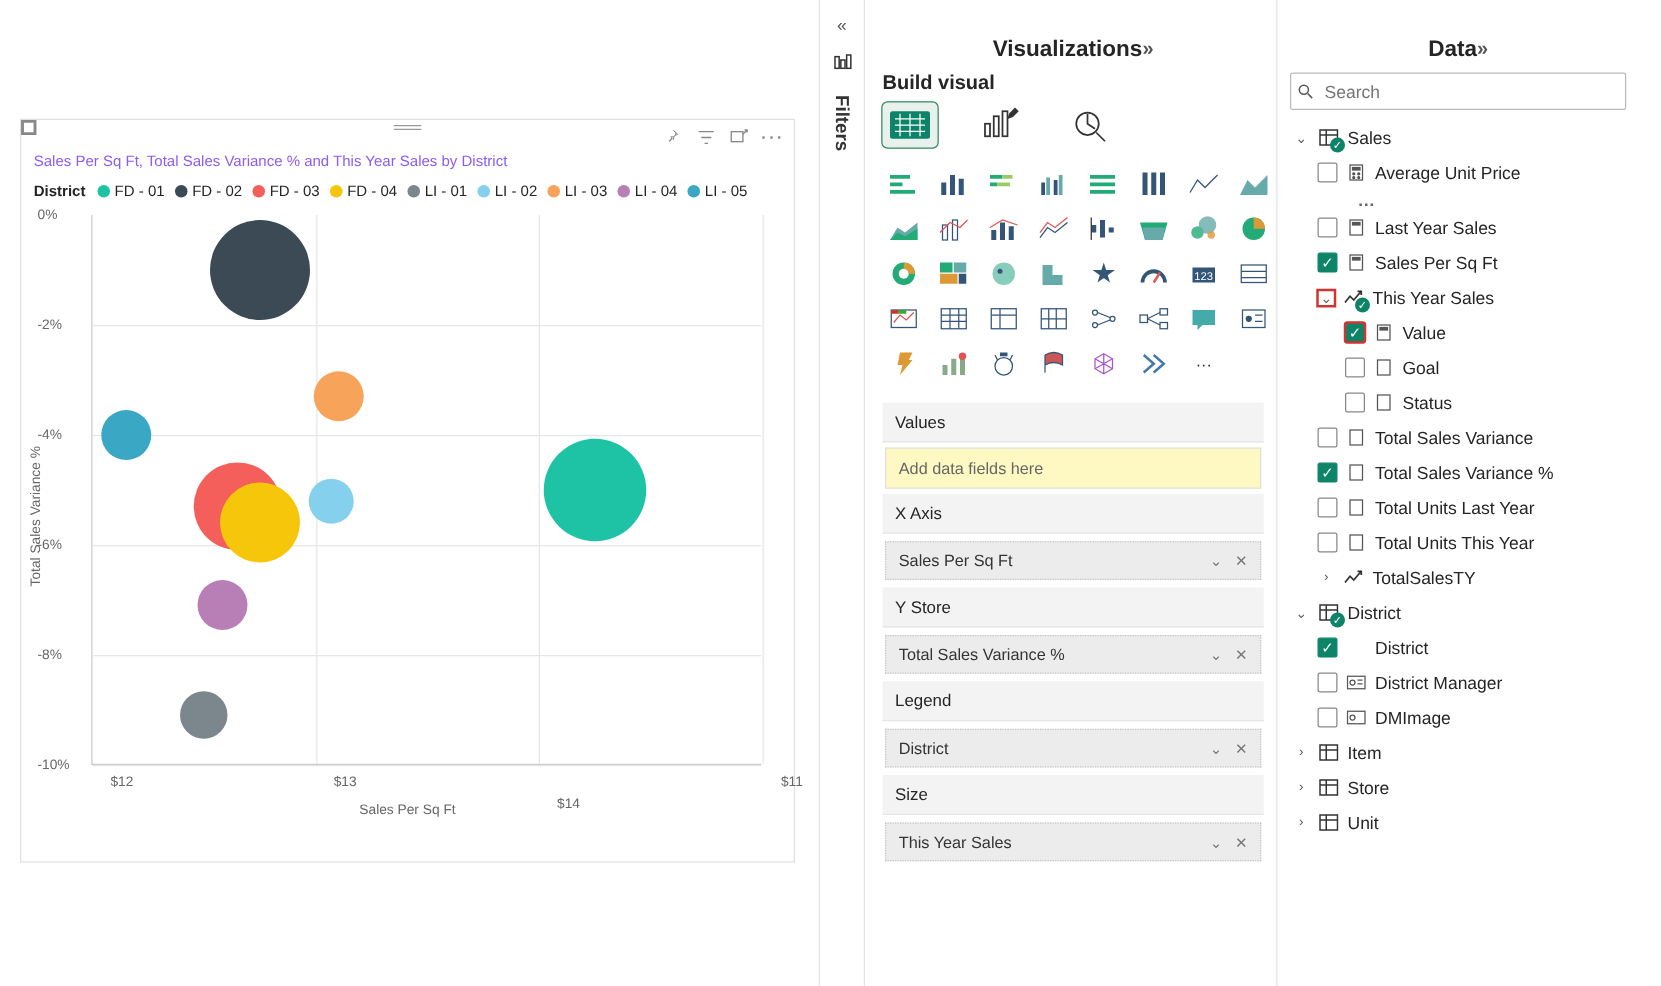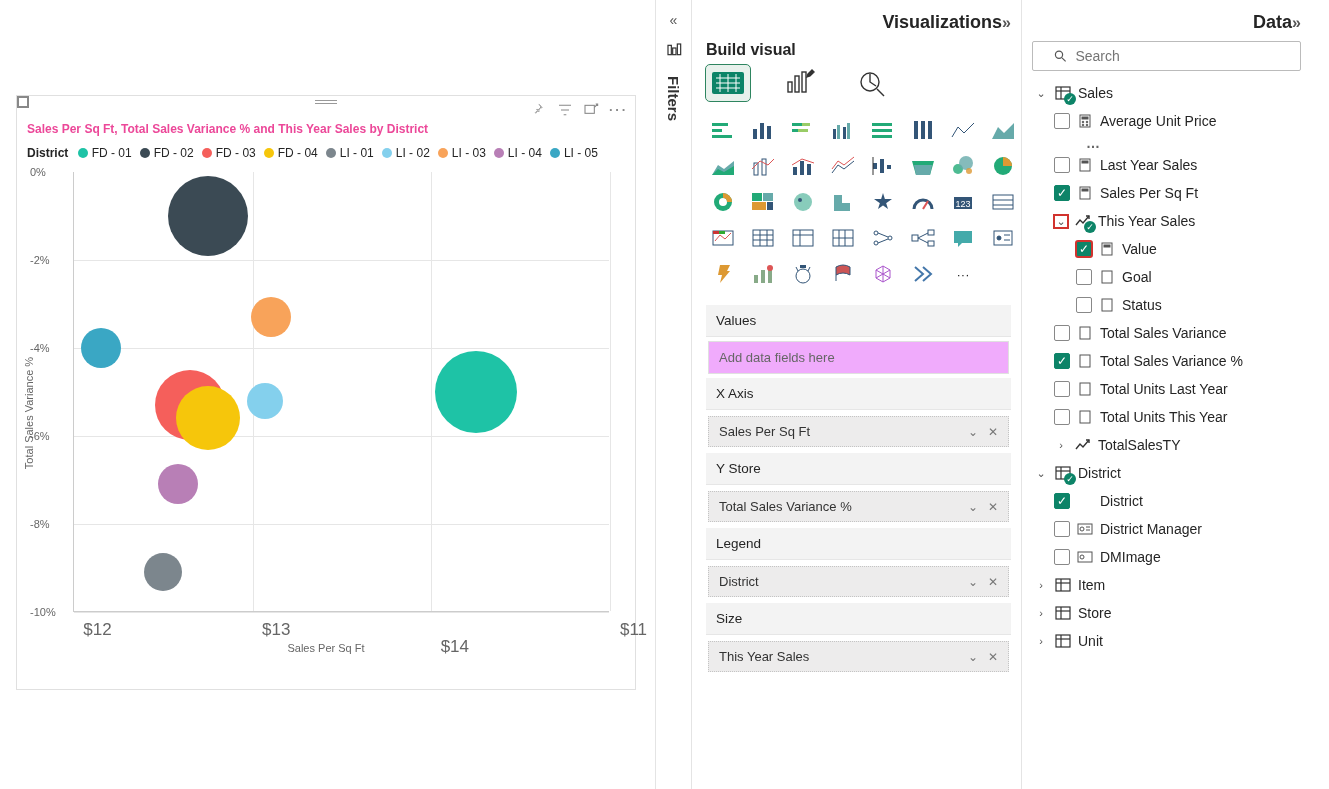--- a/index.html
+++ b/index.html
@@ -9,53 +9,53 @@
 .corner { position: absolute; width: 12px; height: 12px; }
 .corner::before, .corner::after { content:""; position:absolute; background:#888; }
 .corner.tl::before{top:0;left:0;width:10px;height:2px;} .corner.tl::after{top:0;left:0;width:2px;height:10px;}
 .corner.tr::before{top:0;right:0;width:10px;height:2px;} .corner.tr::after{top:0;right:0;width:2px;height:10px;}
 .corner.bl::before{bottom:0;left:0;width:10px;height:2px;} .corner.bl::after{bottom:0;left:0;width:2px;height:10px;}
 .corner.br::before{bottom:0;right:0;width:10px;height:2px;} .corner.br::after{bottom:0;right:0;width:2px;height:10px;}
 .drag-handle { position:absolute; top:4px; left:50%; transform:translateX(-50%); width:30px; height:10px; display:flex; flex-direction:column; gap:2px; align-items:center;}
 .drag-handle span{width:22px;height:1px;background:#999;}
 .card-actions { position:absolute; top:6px; right:10px; display:flex; gap:10px; color:#888; }
 .card-actions svg, .card-actions .dots { width:16px; height:16px; cursor:pointer; }
-.chart-title { font-size:12px; color:#ec4899; padding: 26px 10px 6px 10px; font-weight: bold; }
+.chart-title { font-size:12px; color:#8b5cf6; padding: 26px 10px 6px 10px; }
 .legend { font-size:12px; padding: 4px 10px; }
 .legend .lg-title{ font-weight:600; margin-right:6px;}
 .legend .lg-item{ margin-right:8px; white-space:nowrap;}
 .legend .swatch{ display:inline-block;width:10px;height:10px;border-radius:50%; margin-right:4px; vertical-align:-1px;}
 .plot { position:relative; margin: 8px 12px 0 56px; width: 536px; height: 440px; border-left:1px solid #ccc; border-bottom:1px solid #ccc;}
 .gridline-h { position:absolute; left:0; right:0; height:1px; background:#e6e6e6;}
 .gridline-v { position:absolute; top:0; bottom:0; width:1px; background:#e6e6e6;}
 .ytick { position:absolute; right: 542px; font-size:11px; color:#666; transform:translateY(-50%);}
-.xtick { position:absolute; font-size:17px; color:#666; transform:translateX(-50%);padding-left:47px;}
+.xtick { position:absolute; font-size:11px; color:#666; transform:translateX(-50%);padding-left:47px;}
 .bubble { position:absolute; border-radius:50%; transform:translate(-50%,-50%);}
 .y-axis-label { position:absolute; left: 12px; top: 50%; transform: translate(-50%,-50%) rotate(-90deg); font-size:11px; color:#666; white-space:nowrap;}
 .x-axis-label { text-align:center; font-size:11px; color:#666; margin-top: 30px; }
 .filters-tab { flex: 0 0 36px; border-left:1px solid #e4e4e4; display:flex; flex-direction:column; align-items:center; padding-top:12px; gap:14px; }
 .filters-tab .expand { font-size:14px; color:#555;}
 .filters-label { writing-mode: vertical-rl; font-size:15px; font-weight:600; color:#333; margin-top:4px;}
 .viz-pane { flex:0 0 330px; border-left:1px solid #e4e4e4; padding: 12px 10px 0 14px; overflow:hidden; }
-.pane-header { display:flex; justify-content:flex-end; align-items:center; font-size:18px; font-weight:600; margin-bottom:8px;}
+.pane-header { display:flex; justify-content:center; align-items:center; font-size:18px; font-weight:600; margin-bottom:8px;margin-top:17px;}
 .pane-header .chev{ font-size:16px; color:#555;}
 .sub-header{ font-size:16px; font-weight:700; margin-bottom:6px;}
 .mode-row{ display:flex; gap:28px; align-items:center; margin-bottom:14px;}
 .mode-btn{ width:44px; height:36px; display:flex;align-items:center;justify-content:center; border-radius:4px;}
 .mode-btn.active{ background:#e8f1ec; outline:1px solid #2e8560;}
 .viz-grid{ display:grid; grid-template-columns: repeat(8, 34px); gap:6px 6px; margin-bottom:16px;}
 .viz-icon{ width:34px; height:30px; display:flex;align-items:center;justify-content:center; cursor:pointer; border-radius:2px;}
 .viz-icon svg{width:26px;height:22px;}
 .well-section{ margin-bottom:4px;}
 .well-label{ background:#f3f3f3; padding:8px 10px; font-size:13.5px; border-bottom:1px solid #e6e6e6;}
-.well-input{ background:#f0abfc; border:1px solid #e0e0e0; padding:8px 10px; font-size:13px; color:#666; margin:4px 2px;}
+.well-input{ background:#fef9c3; border:1px solid #e0e0e0; padding:8px 10px; font-size:13px; color:#666; margin:4px 2px;}
 .well-chip{ background:#edecec; border:1px dotted #c4c4c4; padding:7px 10px; font-size:13px; color:#333; margin:6px 2px; display:flex; justify-content:space-between; align-items:center;}
 .well-chip .chip-ctrl{ color:#777; display:flex; gap:10px; font-size:12px;}
 .data-pane { flex:0 0 290px; border-left:1px solid #e4e4e4; padding:12px 10px 0 10px; overflow:hidden;}
-.search-box{ border:1px solid #bbb; border-radius:2px; padding:6px 20px; display:flex; gap:8px; align-items:center; margin-bottom:8px;}
+.search-box{ border:1px solid #bbb; border-radius:2px; padding:6px 4px; display:flex; gap:8px; align-items:center; margin-bottom:8px;}
 .search-box svg{width:16px;height:16px;}
 .search-box input{ border:none; outline:none; font-size:14px; width:100%;}
 .tree{ font-size:14px;}
 .tree-row{ display:flex; align-items:center; gap:6px; padding:6px 2px; cursor:pointer; white-space:nowrap;}
 .tree-row .caret{ width:14px; font-size:11px; color:#555; text-align:center;}
 .tree-row .chk{ width:16px;height:16px; border:1px solid #888; border-radius:2px; display:inline-flex;align-items:center;justify-content:center; flex-shrink:0;}
 .tree-row .chk.checked{ background:#0d8468; border-color:#0d8468; color:#fff; font-size:12px;}
 .tree-row .ficon{ width:18px;height:16px; display:inline-flex;align-items:center;justify-content:center;}
 .indent1{ padding-left:22px;}
 .indent2{ padding-left:44px;}

